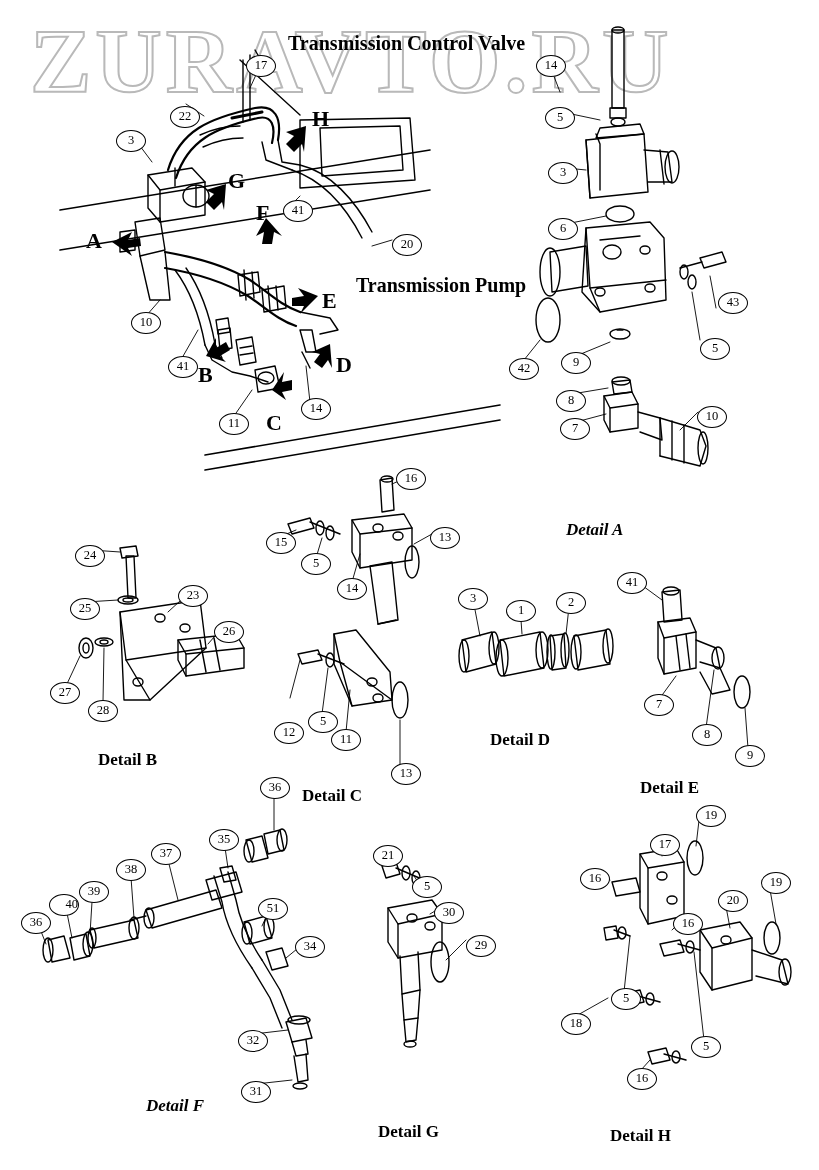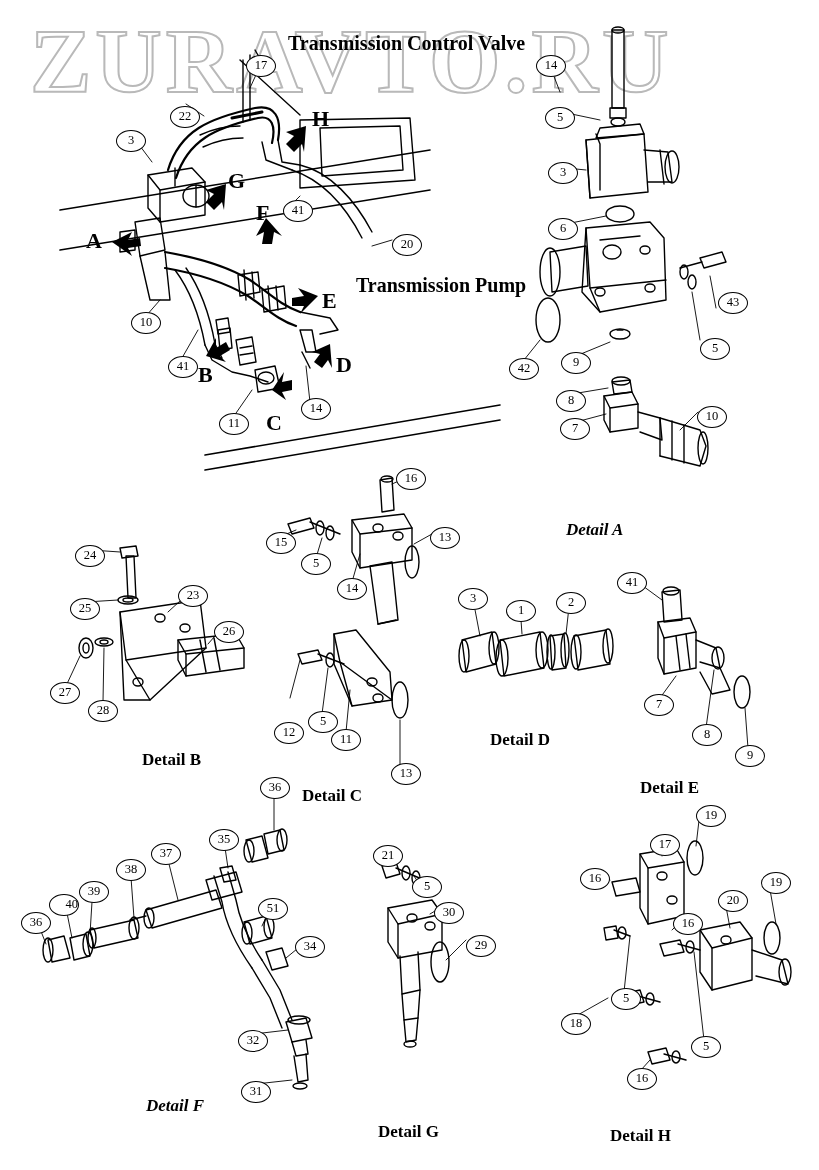--- a/index.html
+++ b/index.html
@@ -364,21 +364,21 @@
         <path d="M624,992 L630,936"></path>
         <path d="M704,1040 L694,952"></path>
         <path d="M641,1070 L650,1060"></path>
       </g>
     </g>
   </svg>
 
   <div class="txt title" style="left:288px;top:32px;">Transmission Control Valve</div>
   <div class="txt title" style="left:356px;top:274px;">Transmission Pump</div>
   <div class="txt detail-title" style="left:566px;top:520px;font-style:italic;">Detail A</div>
-  <div class="txt detail-title" style="left:98px;top:750px;margin-left:44px;">Detail B</div>
+  <div class="txt detail-title" style="left:98px;top:750px;">Detail B</div>
   <div class="txt detail-title" style="left:302px;top:786px;">Detail C</div>
   <div class="txt detail-title" style="left:490px;top:730px;">Detail D</div>
   <div class="txt detail-title" style="left:640px;top:778px;text-align:center;">Detail E</div>
   <div class="txt detail-title" style="left:146px;top:1096px;font-style:italic;">Detail F</div>
   <div class="txt detail-title" style="left:378px;top:1122px;">Detail G</div>
   <div class="txt detail-title" style="left:610px;top:1126px;">Detail H</div>
 
   <div class="txt bigletter" style="left:86px;top:228px;">A</div>
   <div class="txt bigletter" style="left:198px;top:362px;">B</div>
   <div class="txt bigletter" style="left:266px;top:410px;">C</div>

